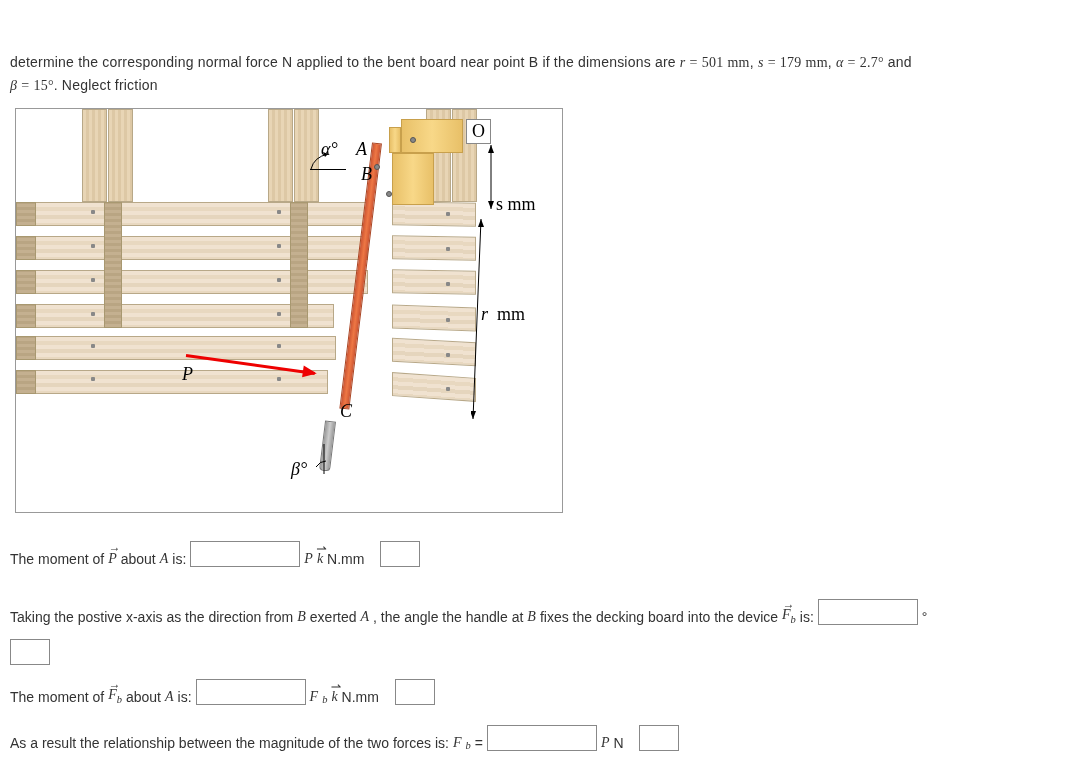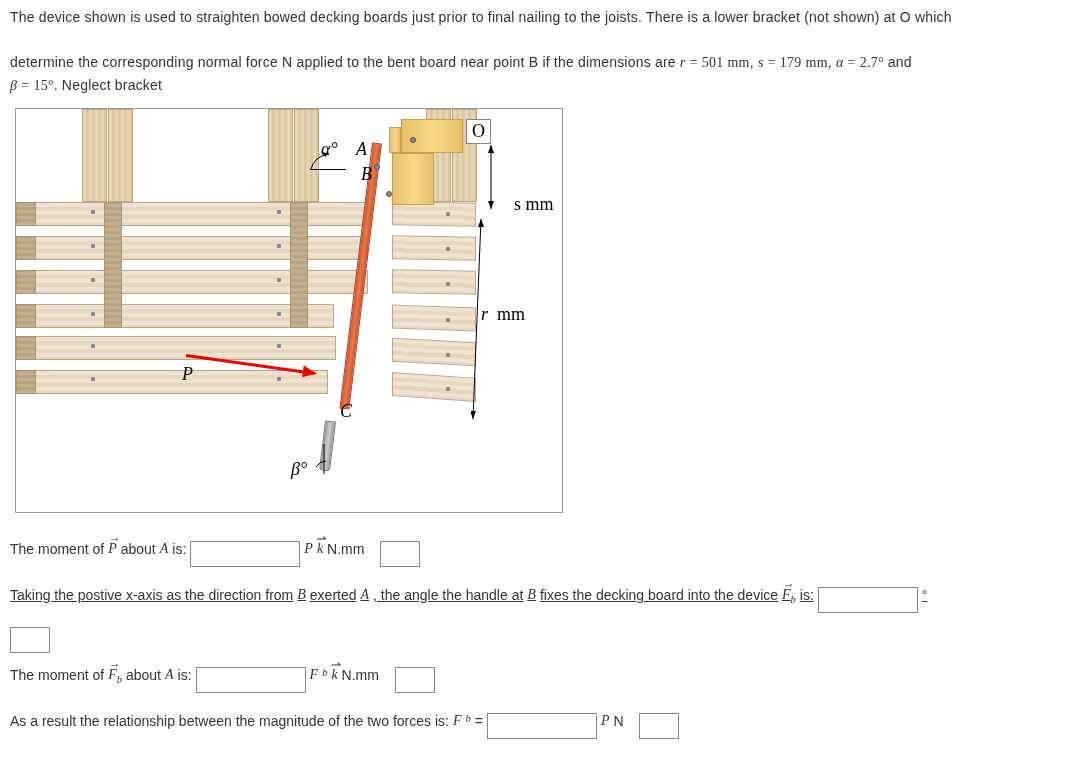--- a/index.html
+++ b/index.html
@@ -132,21 +132,21 @@
     }
     .label-upright {
       font-style: normal;
     }
     .thin-line {
       position: absolute;
       background: #000;
     }
     .answer-row {
       display: flex;
-      align-items: flex-start;
+      align-items: flex-end;
       margin: 14px 0;
       flex-wrap: wrap;
       gap: 4px;
     }
     .answer-input {
       border: 1px solid #888;
       height: 26px;
       padding: 2px 4px;
       font-size: 14px;
     }
@@ -180,24 +180,24 @@
       top: -0.75em;
       left: -0.05em;
       font-size: 0.9em;
     }
     sub { font-size: 0.75em; }
   </style>
 </head>
 <body>
 
 <div class="problem-text">
-  <span>The device shown is used to straighten bowed decking boards just prior to final nailing to the joists. There is a lower bracket (not shown) at O which</span><br>
+  <br>
   <br>
   <span>determine the corresponding normal force N applied to the bent board near point B if the dimensions are </span><span class="math-var">r</span> <span class="math-upright">=</span> <span class="math-upright">501</span> <span class="math-upright">mm</span>, <span class="math-var">s</span> <span class="math-upright">=</span> <span class="math-upright">179</span> <span class="math-upright">mm</span>, <span class="math-var">α</span> <span class="math-upright">=</span> <span class="math-upright">2.7°</span><span> and</span><br>
-  <span class="math-var">β</span> <span class="math-upright">=</span> <span class="math-upright">15°</span><span>. Neglect bracket</span>
+  <span class="math-var">β</span> <span class="math-upright">=</span> <span class="math-upright">15°</span><span>. Neglect friction</span>
 </div>
 
 <div class="diagram-container">
 
   <div class="joist" style="left:66px; top:0; height:93px;"></div>
   <div class="joist" style="left:92px; top:0; height:93px;"></div>
   <div class="joist" style="left:252px; top:0; height:93px;"></div>
   <div class="joist" style="left:278px; top:0; height:93px;"></div>
   <div class="joist" style="left:410px; top:0; height:93px;"></div>
   <div class="joist" style="left:436px; top:0; height:93px;"></div>
@@ -283,37 +283,37 @@
     <path d="M 10 72 l -3 -8 l 6 0 z" fill="#000"></path>
   </svg>
 
   <div class="label label-upright" style="left:450px; top:10px; background:#fff; border:1px solid #888; padding:1px 5px;">O</div>
   <div class="label" style="left:340px; top:30px;">A</div>
   <div class="label" style="left:345px; top:55px;">B</div>
   <div class="label" style="left:324px; top:292px;">C</div>
   <div class="label" style="left:166px; top:255px;">P</div>
   <div class="label" style="left:305px; top:30px;">α°</div>
   <div class="label" style="left:275px; top:350px;">β°</div>
-  <div class="label" style="left:480px; top:85px;"><span style="font-style:normal;margin-left:18px;">s mm</span></div>
+  <div class="label" style="left:480px; top:85px;"><span style="font-style:normal;">s mm</span></div>
   <div class="label" style="left:465px; top:195px; white-space:pre;"><span><span class="math-var">r</span>&nbsp;&nbsp;<span style="font-style:normal">mm</span></span></div>
 </div>
 
 <div class="answer-row">
   <span>The moment of </span>
   <span class="vec">P</span>
   <span> about </span>
   <span class="math-var">A</span>
   <span> is:</span>
   <input class="answer-input input-wide" style="">
   <span class="math-var">P</span><span class="vec-k">k</span><span> N.mm</span>
   &nbsp;&nbsp;
   <input class="answer-input input-small" style="">
 </div>
 
-<div class="answer-row" style="margin-top:20px;text-decoration:underline;">
+<div class="answer-row" style="margin-top:32px;">
   <span>Taking the postive x-axis as the direction from </span>
   <span class="math-var">B</span>
   <span> exerted </span>
   <span class="math-var">A</span>
   <span>, the angle the handle at </span>
   <span class="math-var">B</span>
   <span> fixes the decking board into the device </span>
   <span class="vec"><span class="math-var">F</span><sub class="math-var">b</sub></span>
   <span> is:</span>
   <input class="answer-input input-med" style="">

